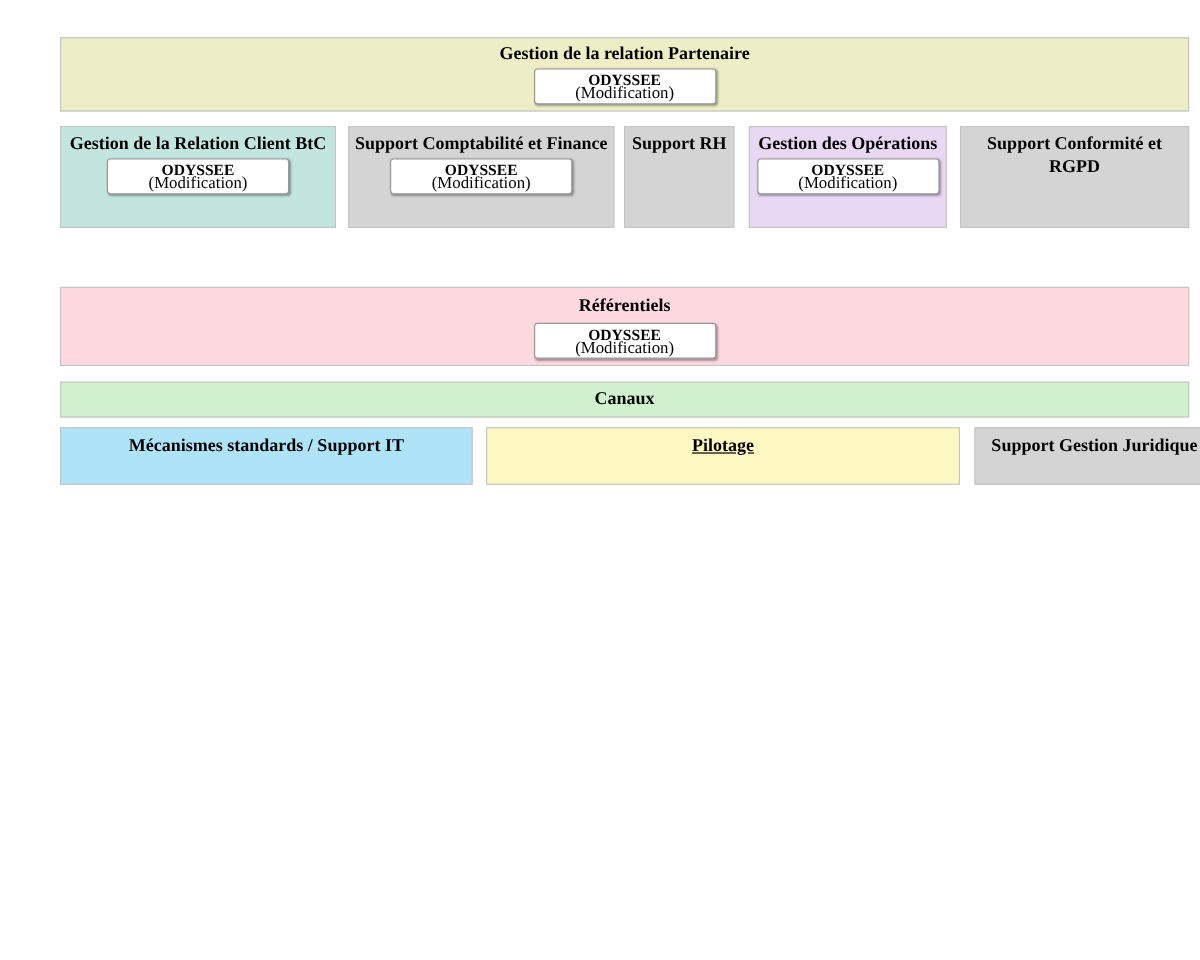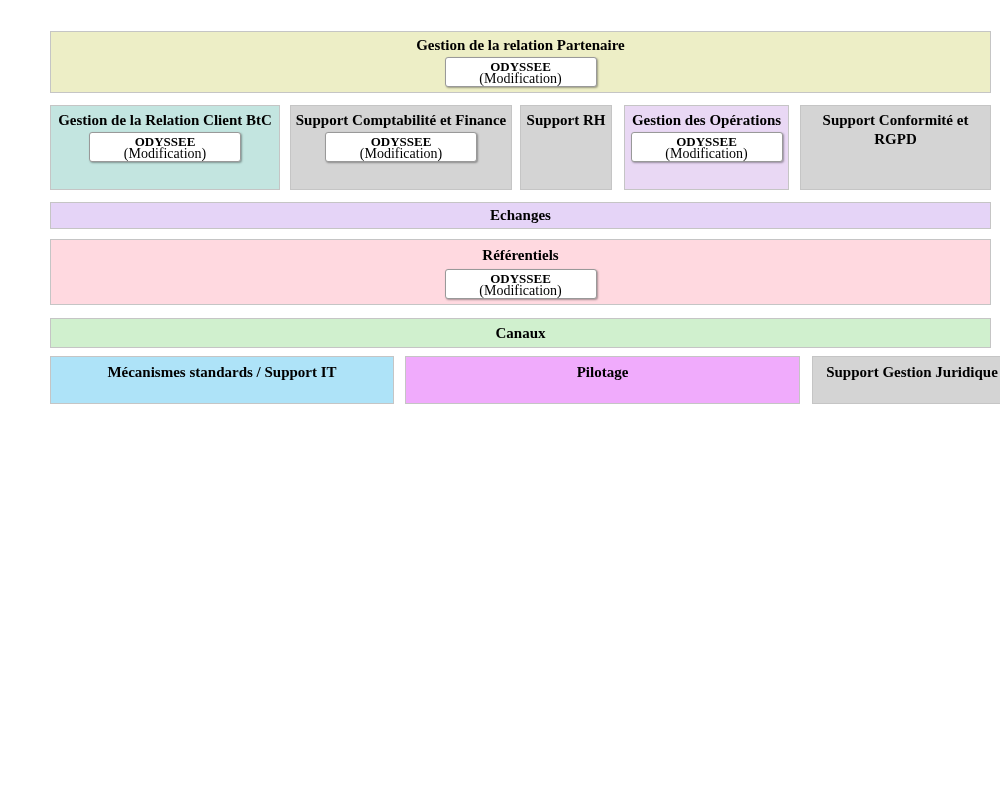--- a/index.html
+++ b/index.html
@@ -109,41 +109,38 @@
     <div class="chip">
       <span class="chip-name">ODYSSEE</span>
       <span class="chip-note">(Modification)</span>
     </div>
   </div>
 
   <div class="block" id="b-rgpd" style="background-color: rgb(212, 212, 212);">
     <span class="block-title">Support Conformité et RGPD</span>
   </div>
 
-  <div class="block band" id="b-echanges" style="background-color: rgb(229, 212, 247);">
-    <span class="block-title">Echanges</span>
-  </div>
 
   <div class="block" id="b-referentiels" style="background-color: rgb(255, 217, 224);">
     <span class="block-title">Référentiels</span>
     <div class="chip">
       <span class="chip-name">ODYSSEE</span>
       <span class="chip-note">(Modification)</span>
     </div>
   </div>
 
   <div class="block band" id="b-canaux" style="background-color: rgb(208, 240, 206);">
     <span class="block-title">Canaux</span>
   </div>
 
   <div class="block" id="b-mecanismes" style="background-color: rgb(174, 227, 248);">
     <span class="block-title">Mécanismes standards / Support IT</span>
   </div>
 
-  <div class="block" id="b-pilotage" style="background-color: #f0abfc;">
+  <div class="block" id="b-pilotage" style="background-color: #fef9c3; text-decoration: underline;">
     <span class="block-title">Pilotage</span>
   </div>
 
   <div class="block" id="b-juridique" style="background-color: rgb(212, 212, 212);">
     <span class="block-title">Support Gestion Juridique</span>
   </div>
 
 </div>
 
 </body></html>

